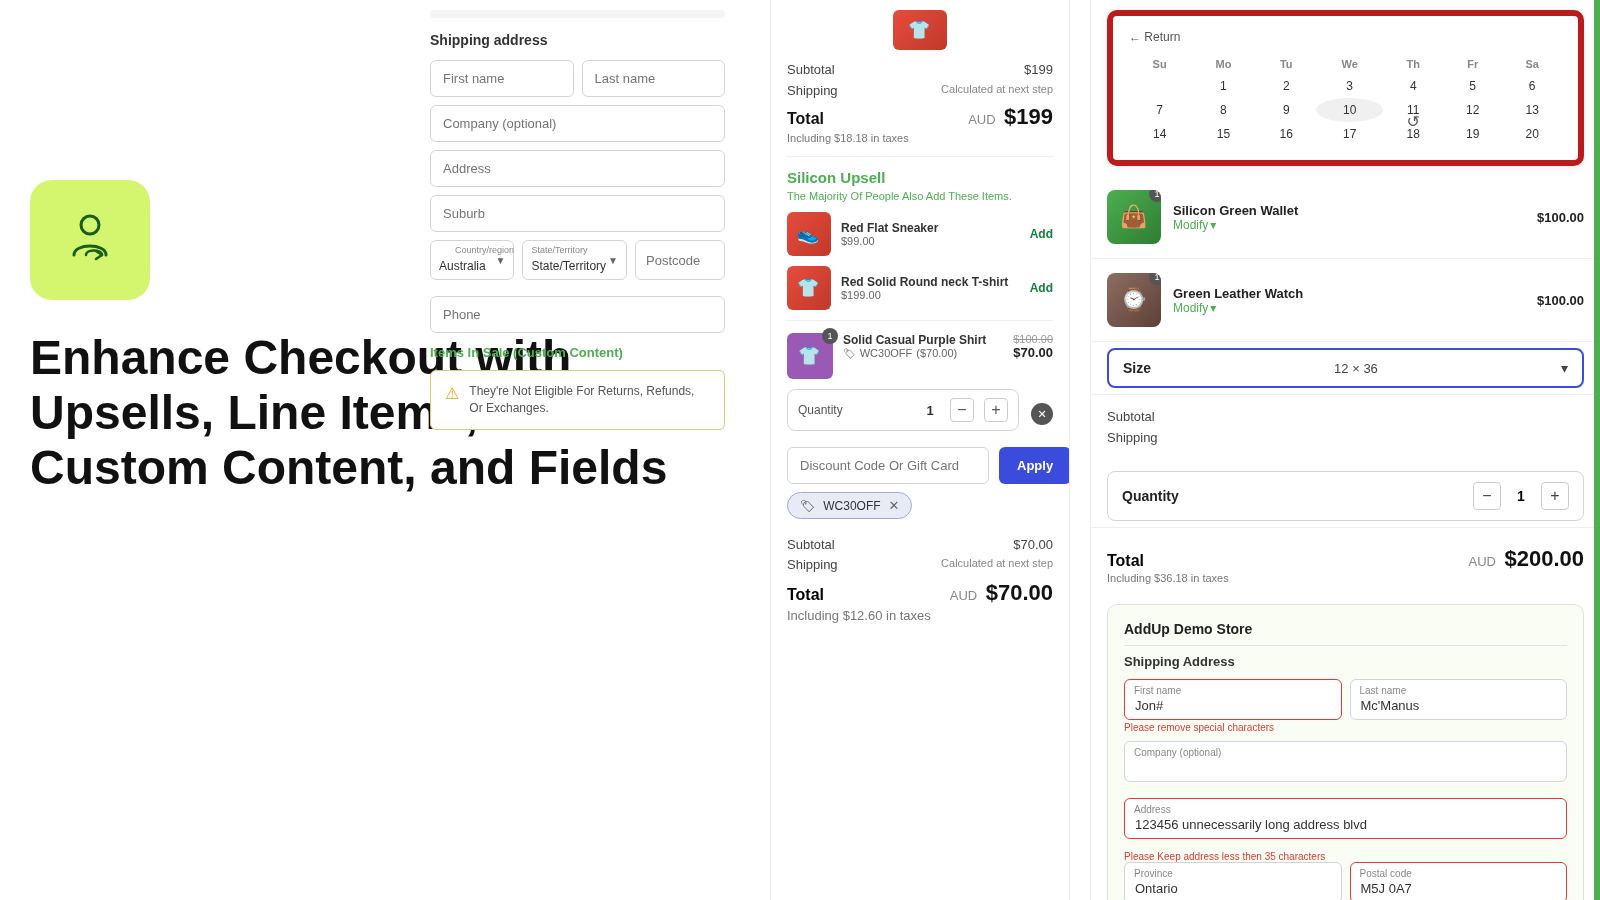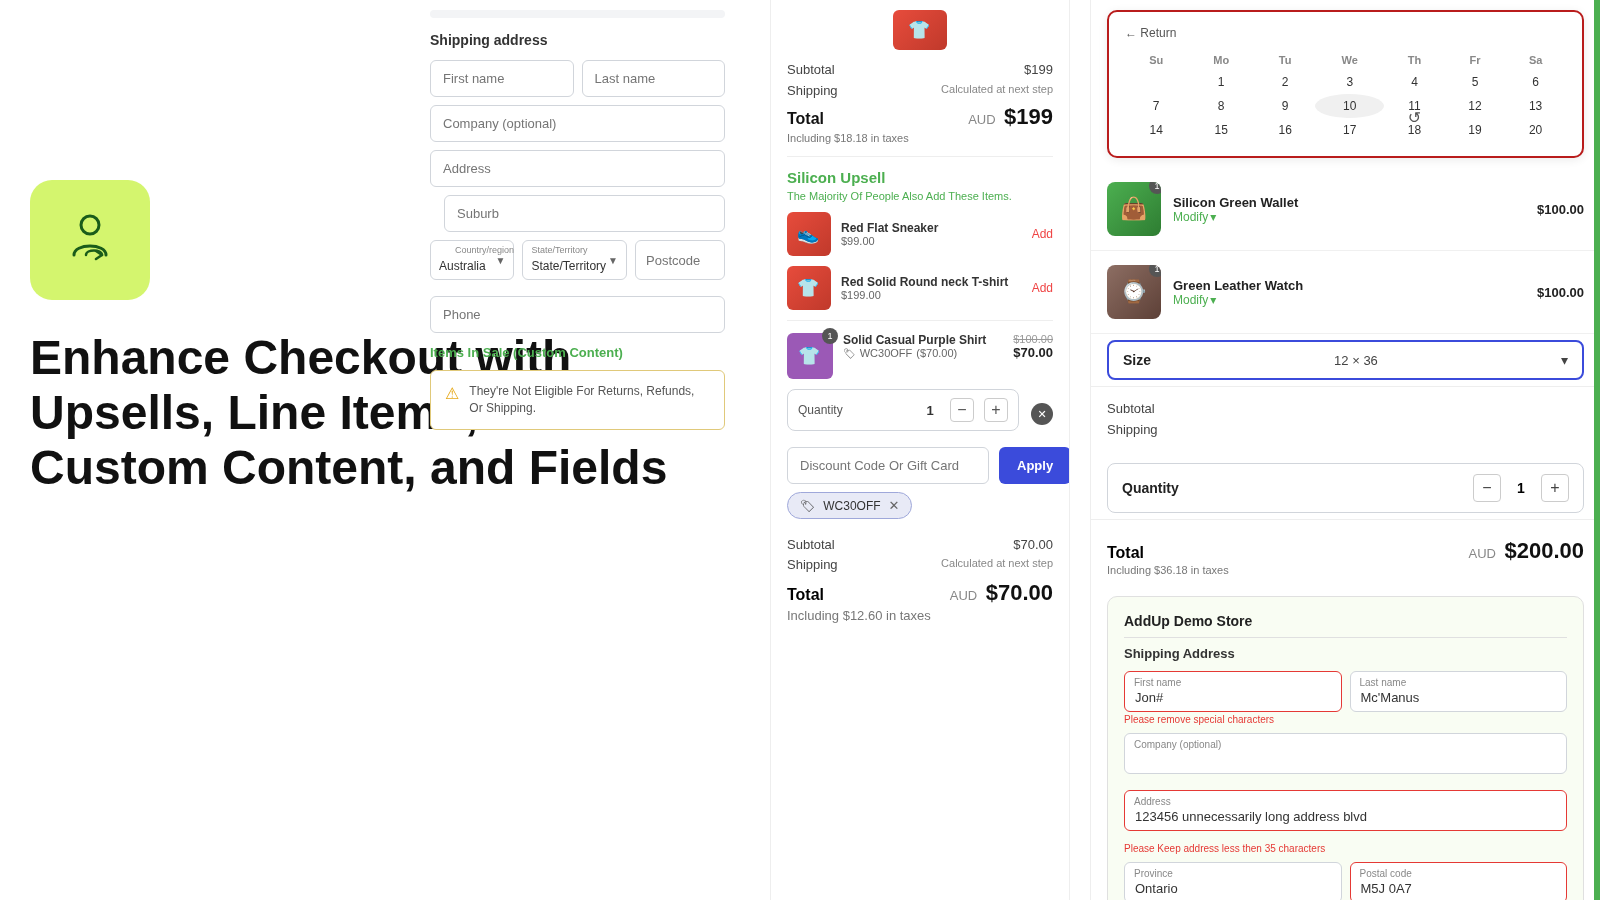--- a/index.html
+++ b/index.html
@@ -147,21 +147,21 @@
       border-radius: 6px;
       overflow: hidden;
       display: flex; align-items: center; justify-content: center;
       font-size: 18px;
       flex-shrink: 0;
     }
     .upsell-info { flex: 1; }
     .upsell-name { font-size: 12px; font-weight: 600; color: #333; }
     .upsell-price { font-size: 11px; color: #666; }
     .add-btn {
-      font-size: 12px; color: #ef4444; font-weight: 400;
+      font-size: 12px; color: #15803d; font-weight: 700;
       cursor: pointer; border: none; background: none;
     }
 
     
     .cart-section {
       border-top: 1px solid #eee;
       padding-top: 12px;
       margin-top: 8px;
     }
     .cart-item {
@@ -279,21 +279,21 @@
       width: 510px;
       height: 900px;
       background: #fff;
       border-left: 1px solid #eee;
       overflow-y: auto;
     }
 
     
     .calendar-box {
       background: #fff;
-      border: 2px solid #b91c1c;
+      border: 6px solid #b91c1c;
       border-radius: 10px;
       padding: 14px 16px;
       margin: 10px 16px;
       box-shadow: 0 2px 10px rgba(0,0,0,0.08);
     }
     .cal-nav {
       display: flex; align-items: center; justify-content: space-between;
       margin-bottom: 10px;
     }
     .cal-back { font-size: 12px; color: #555; cursor: pointer; }
@@ -479,21 +479,21 @@
   <div class="form-row">
     <input class="form-input half" type="text" placeholder="First name" style="">
     <input class="form-input half" type="text" placeholder="Last name" style="">
   </div>
   <div style="margin-bottom:8px;">
     <input class="form-input" type="text" style="width: 100%;" placeholder="Company (optional)">
   </div>
   <div style="margin-bottom:8px;">
     <input class="form-input" type="text" style="width: 100%;" placeholder="Address">
   </div>
-  <div style="margin-bottom:8px;margin-left:14px;">
+  <div style="margin-bottom:8px;">
     <input class="form-input" type="text" style="width: 100%;" placeholder="Suburb">
   </div>
   <div class="form-select-row">
     <div class="form-select-wrap" style="flex:2;">
       <div style="font-size:9px; color:#888; position:absolute; top:4px; left:24px;">Country/region</div>
       <div style="margin-top:12px; font-size:12px; color:#333; flex:1;">Australia</div>
       <span class="select-arrow">▼</span>
     </div>
     <div class="form-select-wrap" style="flex:2; position:relative;">
       <div style="font-size:9px; color:#888; position:absolute; top:4px; left:8px;">State/Territory</div>
@@ -503,21 +503,21 @@
     <input class="postcode-input" type="text" placeholder="Postcode" style="">
   </div>
   <div style="margin-bottom:10px;">
     <input class="form-input" type="text" style="width: 100%; margin-top: 8px;" placeholder="Phone">
   </div>
 
   <div class="items-sale-section">
     <div class="items-sale-title">Items In Sale (Custom Content)</div>
     <div class="warning-box">
       <span class="warning-icon">⚠</span>
-      <span class="warning-text">They're Not Eligible For Returns, Refunds, Or Shipping.</span>
+      <span class="warning-text">They're Not Eligible For Returns, Refunds, Or Exchanges.</span>
     </div>
   </div>
 </div>
 
 <div class="middle-panel">
 
   <div style="display:flex; justify-content:center; margin-bottom:12px;">
     <div style="width:54px; height:40px; background:linear-gradient(135deg,#e74c3c,#c0392b); border-radius:6px; display:flex; align-items:center; justify-content:center; font-size:18px;">👕</div>
   </div>
 
@@ -763,21 +763,21 @@
 
     <div style="position:relative; margin-bottom:8px;">
       <label class="addup-label" style="position:absolute; top:6px; left:10px; font-size:10px; color:#888;">Company (optional)</label>
       <input class="addup-input-full" type="text" style="">
     </div>
 
     <div style="position:relative; margin-bottom:4px;">
       <label class="addup-label" style="position:absolute; top:6px; left:10px; font-size:10px; color:#888;">Address</label>
       <input class="addup-input-full error" type="text" value="123456 unnecessarily long address blvd" style="">
     </div>
-    <div class="addup-error" style="margin-bottom:8px;">Please Keep address less then 35 characters</div>
+    <div class="addup-error" style="margin-bottom:0;">Please Keep address less then 35 characters</div>
 
     <div class="addup-bottom-row">
       <div class="addup-bottom-wrap">
         <div style="position:relative;">
           <label style="position:absolute; top:6px; left:10px; font-size:10px; color:#888;">Province</label>
           <input class="addup-input" type="text" value="Ontario" style="width: 100%;">
         </div>
       </div>
       <div class="addup-bottom-wrap">
         <div style="position:relative;">

